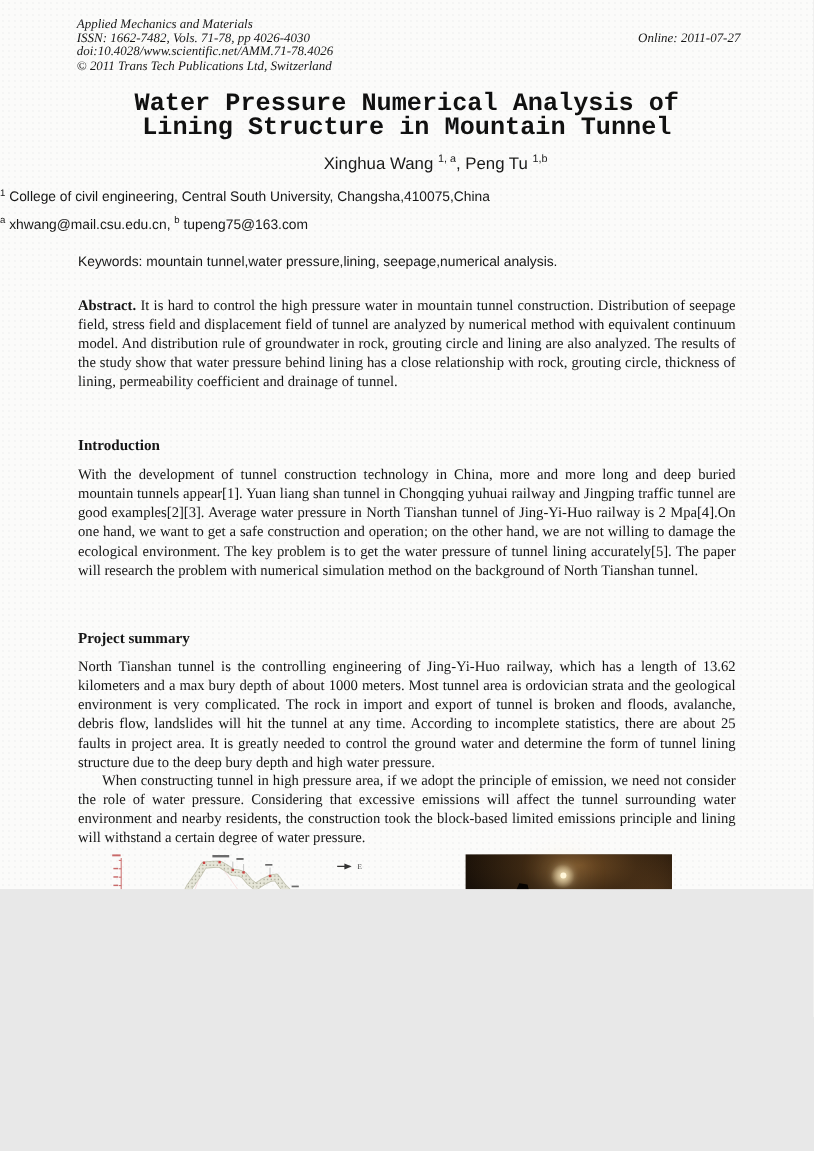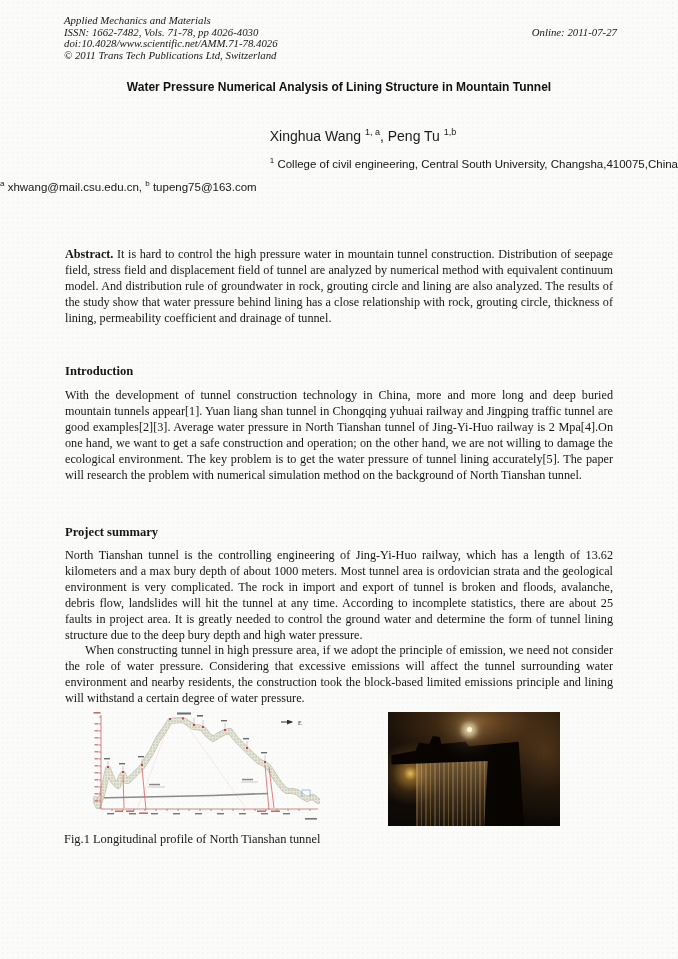--- a/index.html
+++ b/index.html
@@ -1,33 +1,33 @@
 <!DOCTYPE html>
 <html><head>
 <meta charset="utf-8">
 <style>
   html,body{margin:0;padding:0;background:#e8e8e8;}
   .page{
-    position:relative;width:678px;height:959px;margin:0 auto;
+    position:relative;width:678px;height:741px;margin:0 auto;
     background:#fbfbfa;
     background-image:radial-gradient(rgba(140,150,160,0.06) 1px, transparent 1px);
     background-size:5px 5px;
     font-family:"Liberation Serif", serif;color:#161616;overflow:hidden;
   }
   
   .hdr{position:absolute;left:64px;right:61px;top:15px;display:flex;justify-content:space-between;
        font-style:italic;font-size:10.8px;line-height:11.7px;font-family:"Liberation Serif",serif;}
   .hdr-right{white-space:nowrap;margin-top:12px;}
   
   .title{position:absolute;left:79px;right:79px;top:78px;margin:0;text-align:center;
-         font-family:Liberation Sans, sans-serif;font-weight:bold;font-size:12px;line-height:19.5px;color:#111;}
+         font-family:Liberation Mono, monospace;font-weight:bold;font-size:21px;line-height:19.5px;color:#111;}
   .authors{position:absolute;left:0;right:0;top:127px;text-align:center;
            font-family:"Liberation Sans",sans-serif;font-size:14px;color:#1a1a1a;margin-left:48px;}
   .authors sup{font-size:9px;}
-  .affil{position:absolute;left:0;right:0;top:156px;text-align:right;
+  .affil{position:absolute;left:0;right:0;top:156px;text-align:left;
          font-family:"Liberation Sans",sans-serif;font-size:11.5px;}
   .affil sup,.emails sup{font-size:8px;}
   .emails{position:absolute;left:0;right:0;top:179px;
           font-family:"Liberation Sans",sans-serif;font-size:11.5px;}
   .keywords{position:absolute;left:65px;right:60px;top:213px;
             font-family:"Liberation Sans",sans-serif;font-size:11.5px;}
   
   .bodytext{font-size:12.2px;line-height:15.9px;text-align:justify;}
   .abstract{position:absolute;left:65px;right:65px;top:247px;}
   .sec-h{position:absolute;left:65px;font-weight:bold;font-size:12.6px;}
@@ -84,20 +84,21 @@
   </div>
 
   <h1 class="title">Water Pressure Numerical Analysis of Lining Structure in Mountain Tunnel</h1>
 
   <div class="authors"><span>Xinghua Wang</span> <sup>1, a</sup><span>, </span><span>Peng Tu</span> <sup>1,b</sup></div>
 
   <div class="affil"><sup>1</sup> <span>College of civil engineering, Central South University, Changsha,410075,China</span></div>
 
   <div class="emails"><sup>a</sup> <span>xhwang@mail.csu.edu.cn,</span> <sup>b</sup> <span>tupeng75@163.com</span></div>
 
+  <div class="keywords"><span>Keywords:</span> <span>mountain tunnel,water pressure,lining, seepage,numerical analysis.</span></div>
 
   <div class="abstract bodytext"><b>Abstract.</b> <span>It is hard to control the high pressure water in mountain tunnel construction. Distribution of seepage field, stress field and displacement field of tunnel are analyzed by numerical method with equivalent continuum model. And distribution rule of groundwater in rock, grouting circle and lining are also analyzed. The results of the study show that water pressure behind lining has a close relationship with rock, grouting circle, thickness of lining, permeability coefficient and drainage of tunnel.</span></div>
 
   <div class="sec-h sec1-h">Introduction</div>
   <div class="sec1-p bodytext">With the development of tunnel construction technology in China, more and more long and deep buried mountain tunnels appear[1]. Yuan liang shan tunnel in Chongqing yuhuai railway and Jingping traffic tunnel are good examples[2][3]. Average water pressure in North Tianshan tunnel of Jing-Yi-Huo railway is 2 Mpa[4].On one hand, we want to get a safe construction and operation; on the other hand, we are not willing to damage the ecological environment. The key problem is to get the water pressure of tunnel lining accurately[5]. The paper will research the problem with numerical simulation method on the background of North Tianshan tunnel.</div>
 
   <div class="sec-h sec2-h">Project summary</div>
   <div class="sec2-p bodytext">
     <p>North Tianshan tunnel is the controlling engineering of Jing-Yi-Huo railway, which has a length of 13.62 kilometers and a max bury depth of about 1000 meters. Most tunnel area is ordovician strata and the geological environment is very complicated. The rock in import and export of tunnel is broken and floods, avalanche, debris flow, landslides will hit the tunnel at any time. According to incomplete statistics, there are about 25 faults in project area. It is greatly needed to control the ground water and determine the form of tunnel lining structure due to the deep bury depth and high water pressure.</p>
     <p class="indent">When constructing tunnel in high pressure area, if we adopt the principle of emission, we need not consider the role of water pressure. Considering that excessive emissions will affect the tunnel surrounding water environment and nearby residents, the construction took the block-based limited emissions principle and lining will withstand a certain degree of water pressure.</p>

